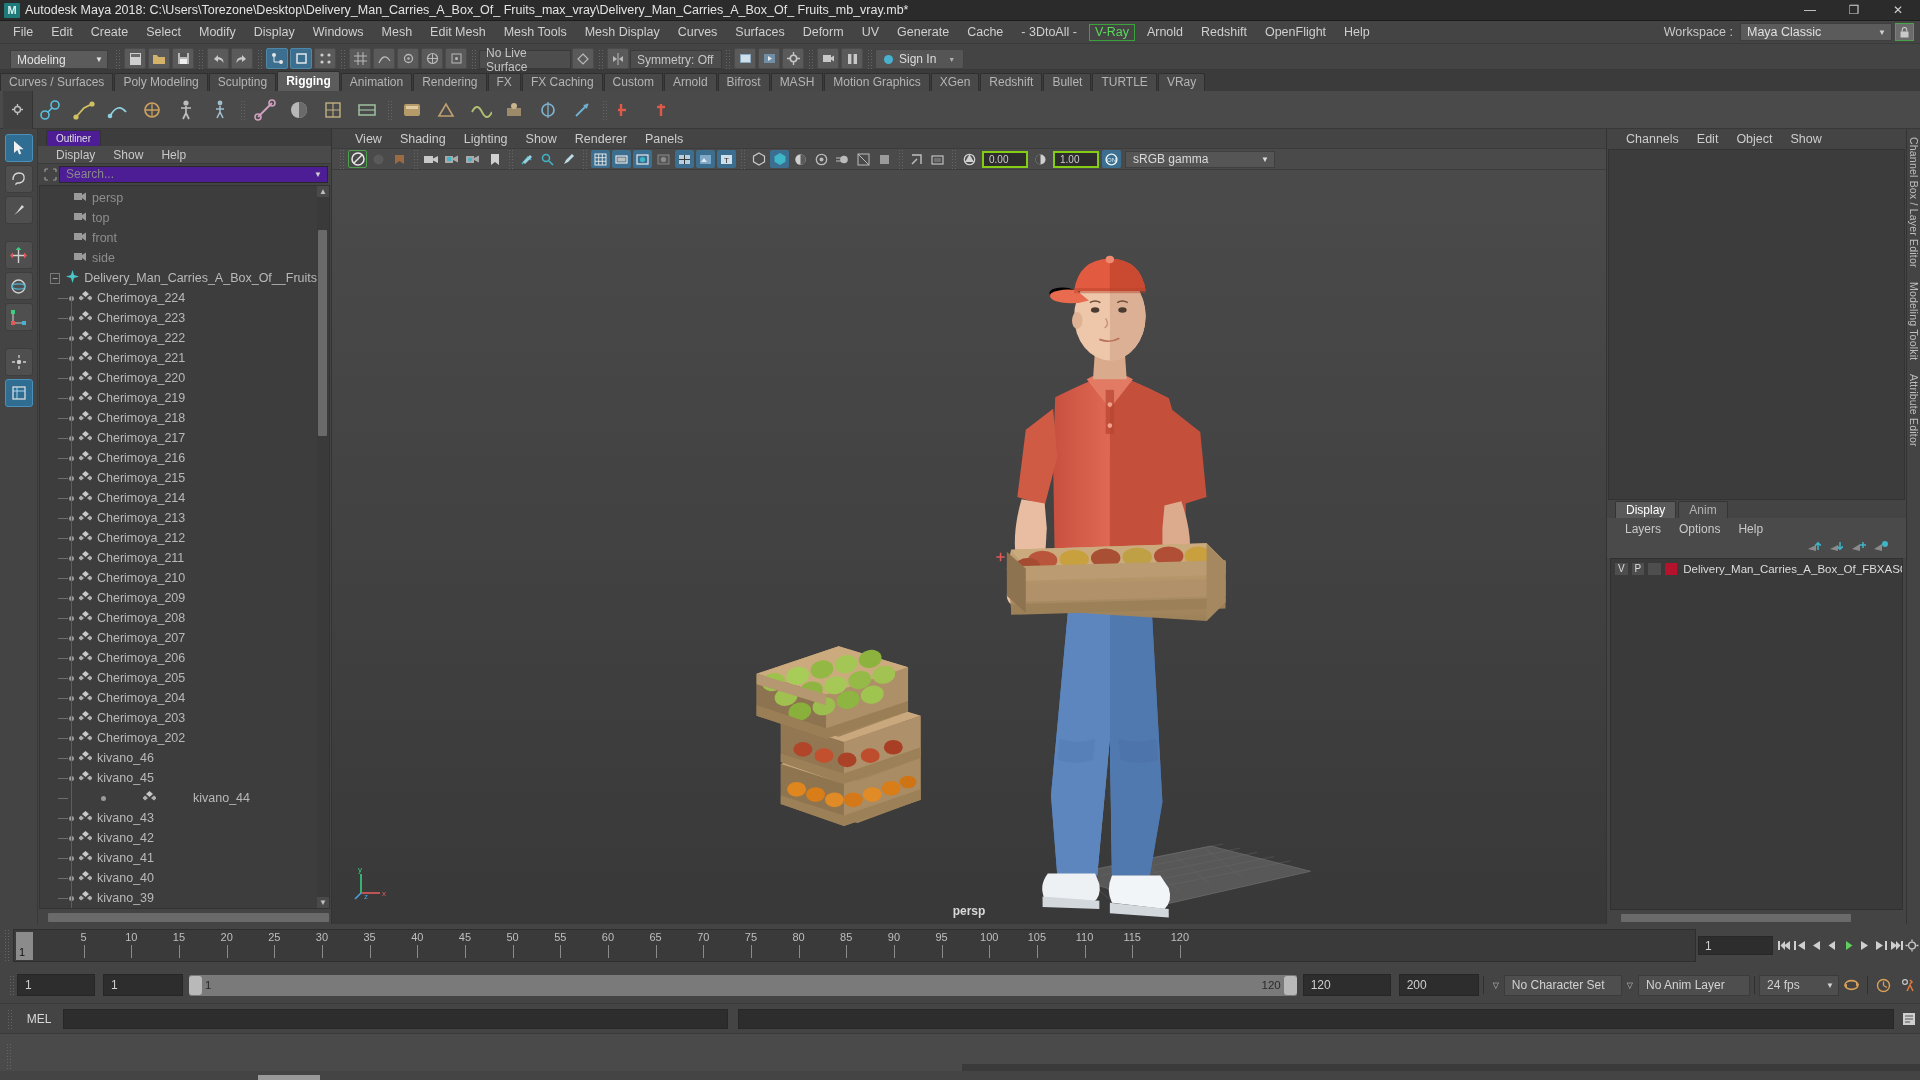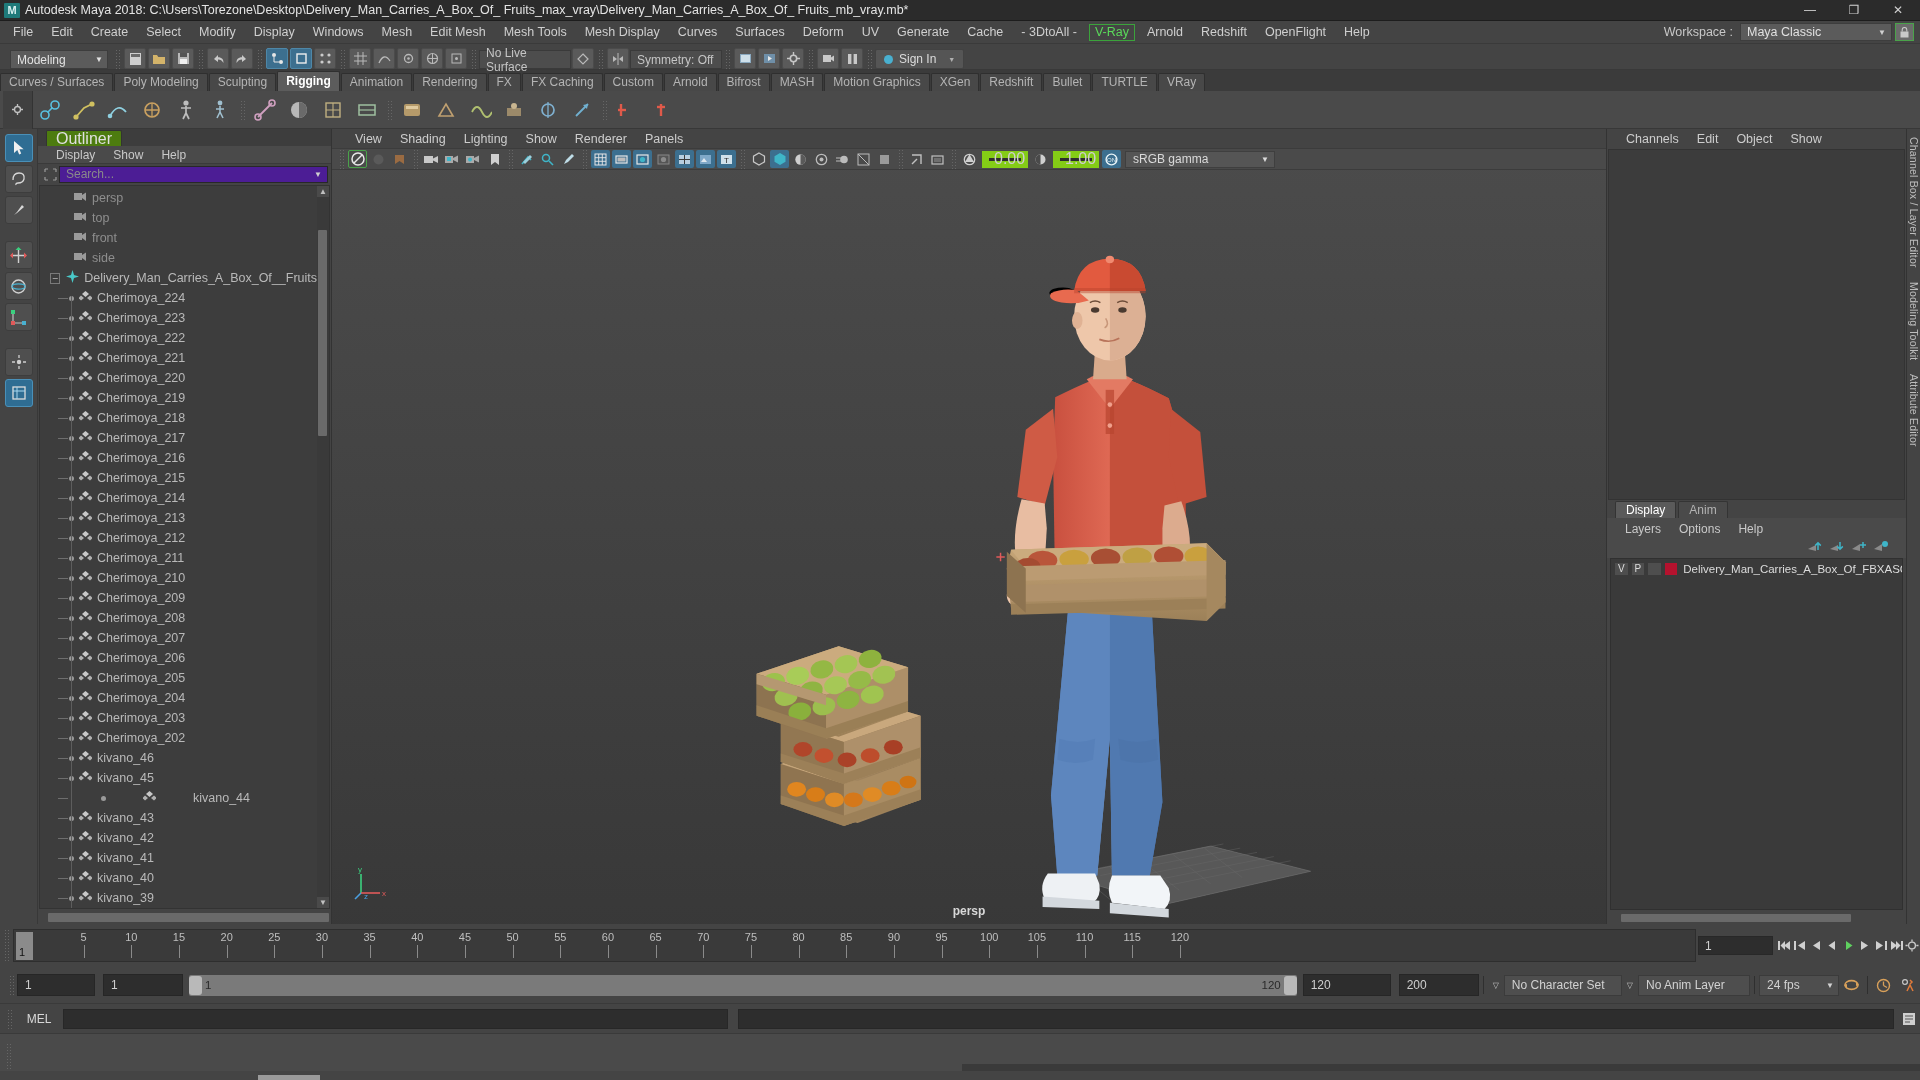--- a/index.html
+++ b/index.html
@@ -102,21 +102,21 @@
   #toolcol { width:38px; background:#444444; display:flex; flex-direction:column; align-items:center;
      padding-top:5px; border-right:1px solid #383838; }
   .tool { width:28px;height:28px;margin-bottom:3px;background:#4f4f4f;border:1px solid #3d3d3d;
      border-radius:3px;display:flex;align-items:center;justify-content:center;}
   .tool.sel { background:#2f6d93; border-color:#4a90b8; }
   .tool.gap { margin-top:14px; }
 
   
   #outliner { width:294px; background:#444444; display:flex; flex-direction:column; border-right:1px solid #333; }
   #outliner-tabrow{height:17px;background:#3d3d3d;display:flex;align-items:flex-end;padding-left:8px;}
-  #outliner-tab{background:#4d7c0f;border:1px solid #333;border-bottom:none;padding:0 9px;height:16px;line-height:15px;font-size:16px;color:#e0e0e0;border-radius:2px 2px 0 0;}
+  #outliner-tab{background:#4c1d95;border:1px solid #333;border-bottom:none;padding:0 9px;height:16px;line-height:15px;font-size:10px;color:#e0e0e0;border-radius:2px 2px 0 0;}
   #outliner-menu{height:18px;display:flex;align-items:center;background:#4a4a4a;padding-left:9px;border-bottom:1px solid #3a3a3a;}
   .om{padding:0 9px;font-size:12px;color:#c9c9c9;}
   #outliner-search{height:20px;display:flex;align-items:center;background:#444;padding:2px 3px;}
   #search-icon-box{width:18px;height:17px;display:flex;align-items:center;justify-content:center;}
   #search-field{flex:1;height:17px;background:#4c1d95;border:1px solid #282828;display:flex;align-items:center;padding-left:6px;color:#8a8a8a;font-size:12px;}
   #search-field .arw{margin-left:auto;margin-right:5px;font-size:8px;color:#cfcfcf;}
   #tree-wrap{flex:1;background:#3d3d3d;position:relative;overflow:hidden;border:1px solid #333;margin:1px;}
   #tree{position:absolute;top:0;left:0;right:12px;bottom:0;overflow:hidden;padding-top:2px;}
   .tnode{height:20px;display:flex;align-items:center;font-size:12.5px;white-space:nowrap;}
   .cam-icon{margin-right:5px;}
@@ -133,21 +133,21 @@
   #outliner-hbar{height:14px;background:#444;display:flex;align-items:center;padding:0 2px;}
   #outliner-hthumb{height:9px;background:#6a6a6a;border-radius:1px;width:306px;margin-left:8px;}
 
   
   #viewport-panel{flex:1;display:flex;flex-direction:column;background:#444;}
   #vp-menu{height:19px;display:flex;align-items:center;background:#444;padding-left:14px;}
   .vm{padding:0 9px;font-size:12.5px;color:#cdcdcd;}
   #vp-toolbar{height:22px;display:flex;align-items:center;background:#4a4a4a;border-top:1px solid #3c3c3c;border-bottom:1px solid #3c3c3c;padding-left:4px;}
   .vb{width:19px;height:18px;margin:0 1px;display:flex;align-items:center;justify-content:center;border-radius:2px;}
   .vb.act{background:#3c6f8f;}
-  .numfield{width:46px;height:17px;background:#2d2d2d;border:7px solid #84cc16;color:#cfcfcf;font-size:16px;display:flex;align-items:center;padding-left:5px;margin:0 2px;}
+  .numfield{width:46px;height:17px;background:#2d2d2d;border:2px solid #84cc16;color:#cfcfcf;font-size:10px;display:flex;align-items:center;padding-left:5px;margin:0 2px;}
   #gamma-combo{width:150px;height:17px;background:#555;border:1px solid #3f3f3f;display:flex;align-items:center;padding-left:7px;font-size:12px;color:#dadada;margin-left:3px;}
   #gamma-combo .arw{margin-left:auto;margin-right:5px;font-size:8px;}
   #viewport{flex:1;position:relative;overflow:hidden;background:#3c3c3c;
      background-image:linear-gradient(#4a4a4a,#383838);}
   #vp-label{position:absolute;left:50%;transform:translateX(-50%);bottom:6px;font-size:12px;color:#d8d8d8;font-weight:bold;}
   #axis-gizmo{position:absolute;left:22px;bottom:28px;width:30px;height:30px;}
 
   
   #rightpanel{width:300px;background:#444;display:flex;flex-direction:column;border-left:1px solid #333;}
   #cb-menu{height:20px;display:flex;align-items:center;background:#444;padding-left:10px;}

